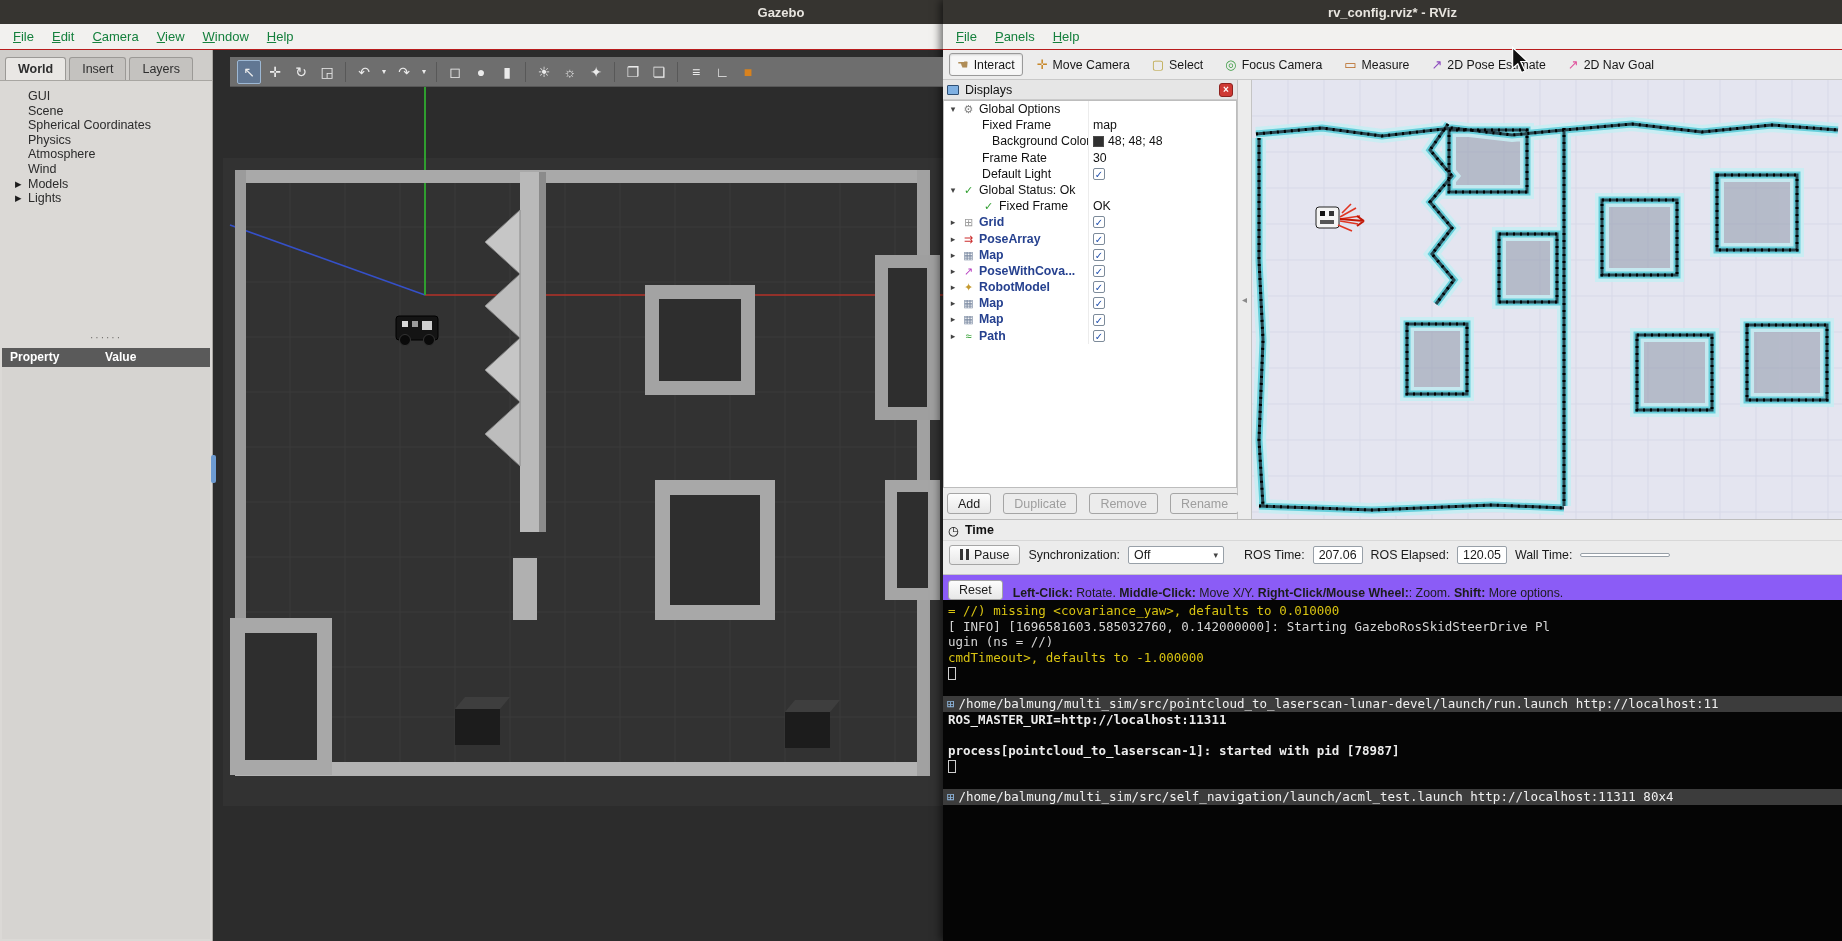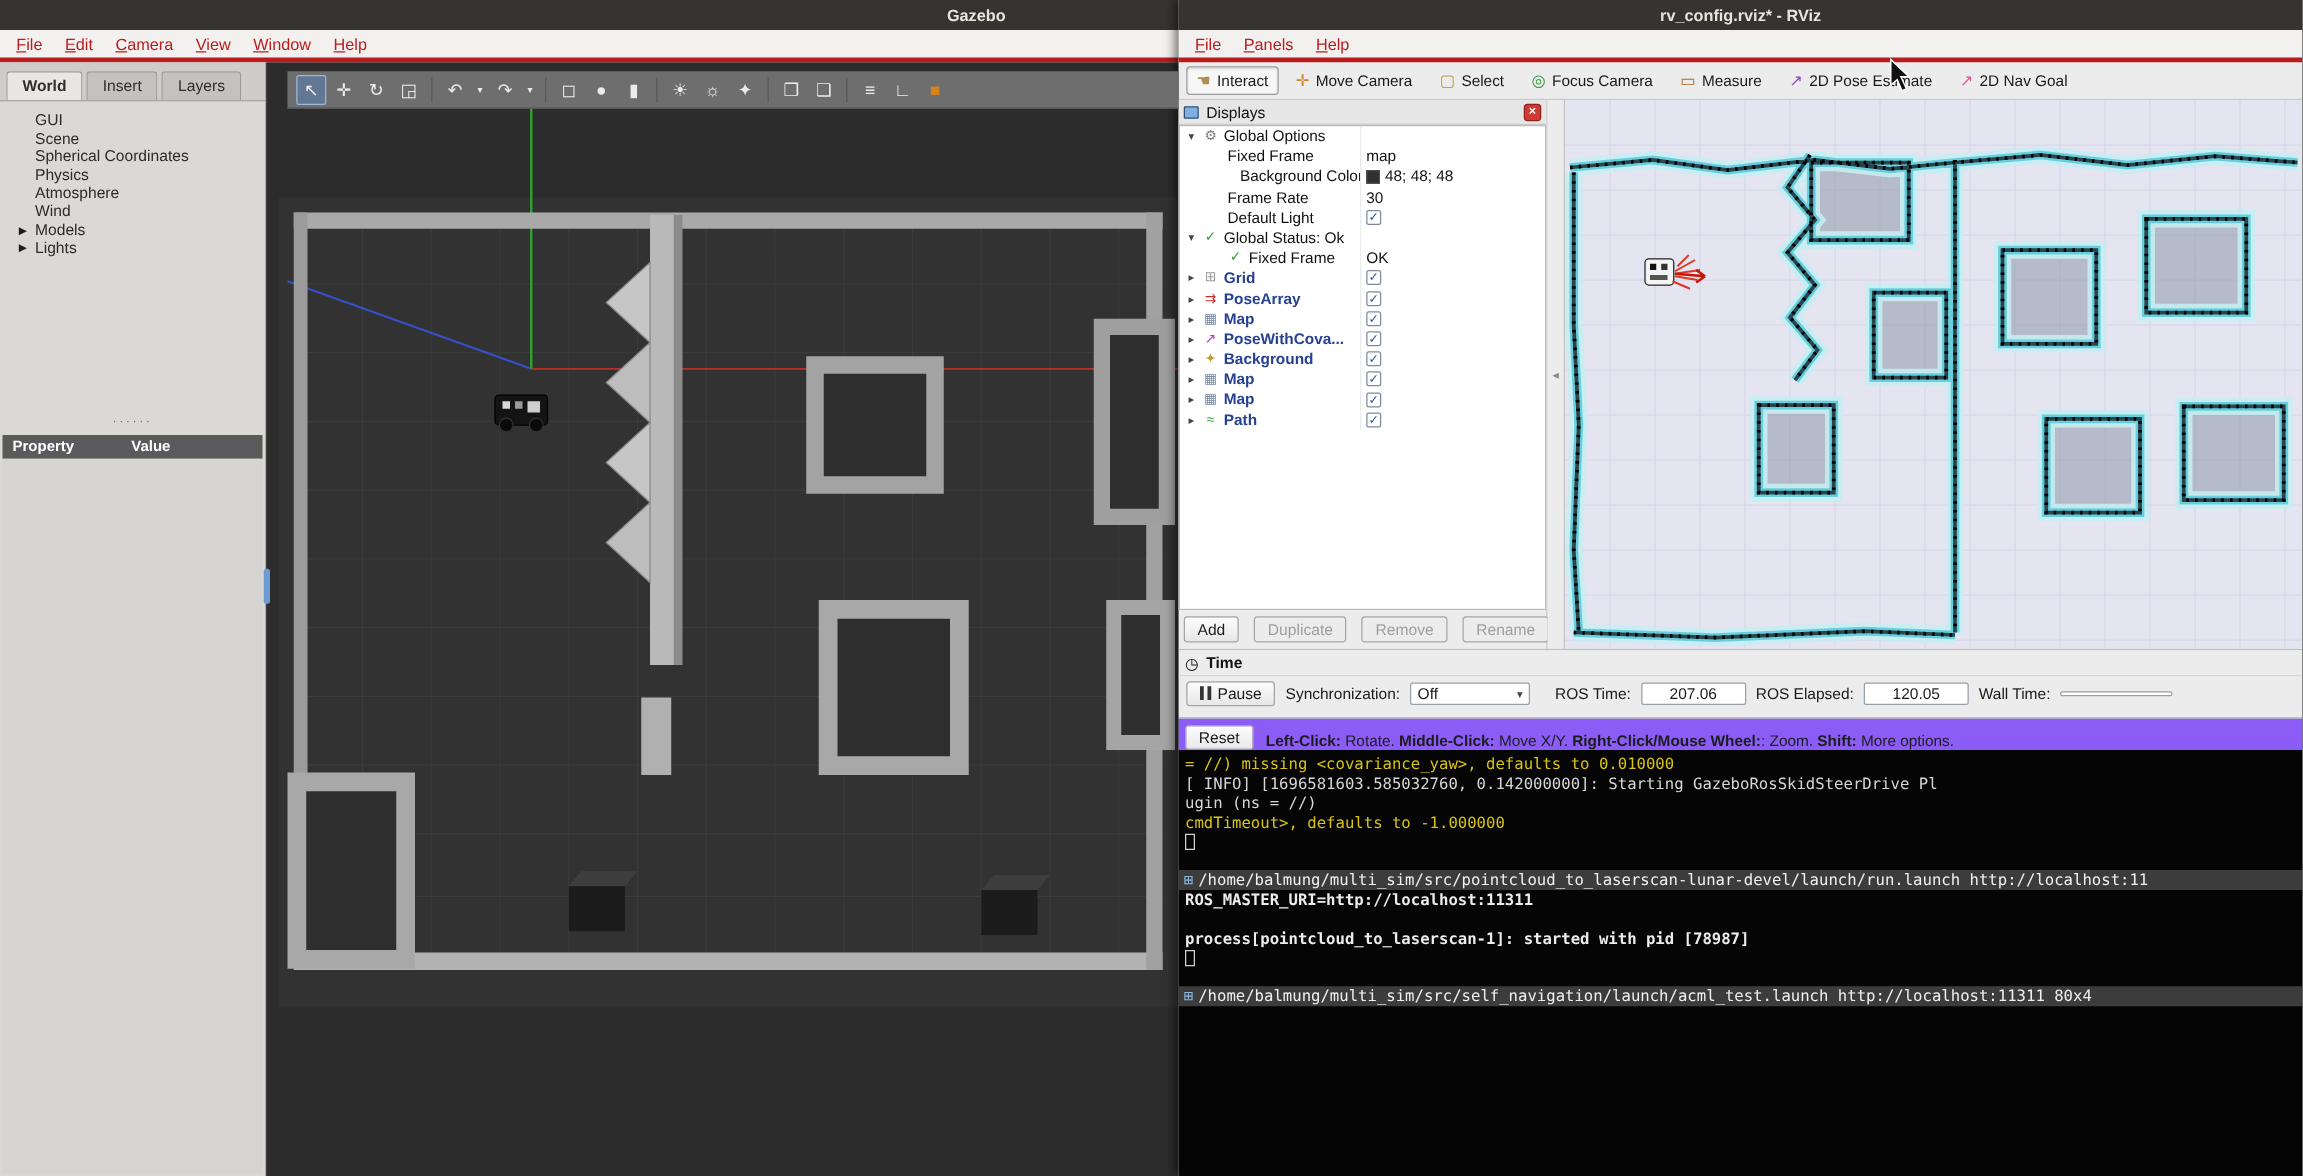--- a/index.html
+++ b/index.html
@@ -2,21 +2,21 @@
 <html><head>
 <meta charset="utf-8">
 <style>
   *{margin:0;padding:0;box-sizing:border-box}
   html,body{width:1842px;height:941px;overflow:hidden}
   body{font-family:"Liberation Sans",sans-serif;background:#222;font-size:13px}
   #screen{position:relative;width:1842px;height:941px;overflow:hidden;background:#2c2c2c}
 
   
   .titlebar{height:24px;background:#363430;color:#e8e5df;display:flex;align-items:center;justify-content:center;font-weight:bold;font-size:13px;position:relative}
-  .menubar{height:26px;background:#f2f1ef;border-bottom:4px solid #b91c1c;display:flex;align-items:center;padding:0 4px;color:#b91c1c}
+  .menubar{height:26px;background:#f2f1ef;border-bottom:1px solid #b91c1c;display:flex;align-items:center;padding:0 4px;color:#15803d}
   .menu-item{padding:3px 9px;cursor:default}
   .btn{background:linear-gradient(#fdfdfd,#e7e7e7);border:1px solid #a5a5a5;border-radius:3px;font-size:12.5px;color:#1c1c1c;padding:2px 10px;text-align:center}
   .btn.disabled{color:#9e9e9e;background:#ececec}
 
   
   #gazebo{position:absolute;left:0;top:0;width:943px;height:941px;background:#d9d7d4}
   #gz-body{position:absolute;top:50px;left:0;right:0;bottom:0;display:flex}
   #gz-left{width:213px;background:#dbd9d6;border-right:1px solid #a8a6a2;display:flex;flex-direction:column}
   #gz-tabs{display:flex;gap:3px;padding:7px 5px 0 5px;background:#cfcdca;border-bottom:1px solid #a8a6a2;height:31px}
   .gz-tab{padding:4px 12px 3px;font-size:12.5px;background:#c4c2bf;border:1px solid #9b9996;border-bottom:none;border-radius:3px 3px 0 0;color:#2e2e2e}
@@ -58,21 +58,21 @@
   .rv-check{width:12px;height:12px;background:#fff;border:1px solid #7d8globalThis;border:1px solid #7d8b9a;border-radius:2px;color:#1f4fae;font-size:10px;line-height:11px;text-align:center}
   .rv-swatch{width:11px;height:11px;border:1px solid #4a4a4a;display:inline-block}
   #rv-btnrow{display:flex;gap:12px;padding:5px 4px;height:31px}
   #rv-btnrow .btn{flex:1}
   #rv-splitter{width:14px;background:#ececec;display:flex;align-items:center;justify-content:center;color:#8a8a8a;font-size:10px;border-right:1px solid #c4c4c4}
   #rv-render{flex:1;position:relative;background:#e4e5f0;overflow:hidden}
 
   #rv-timepanel{height:55px;background:#ececec;border-top:1px solid #bdbdbd}
   #rv-time-header{height:21px;display:flex;align-items:center;gap:6px;padding:0 5px;font-size:12.5px;font-weight:bold;color:#111;border-bottom:1px solid #d8d8d8}
   #rv-time-row{display:flex;align-items:center;gap:8px;padding:4px 6px;font-size:12.4px;color:#1a1a1a}
-  .field{background:#fff;border:1px solid #98a0a8;border-radius:2px;padding:1px 22px;font-size:12.4px;min-width:46px}
+  .field{background:#fff;border:1px solid #98a0a8;border-radius:2px;padding:1px 5px;font-size:12.4px;min-width:46px}
   #rv-combo{background:#fff;border:1px solid #98a0a8;border-radius:2px;width:96px;display:flex;justify-content:space-between;align-items:center;padding:1px 5px}
   .pause-icon{width:9px;height:11px;border-left:3px solid #333;border-right:3px solid #333;display:inline-block;margin-right:5px;vertical-align:-1px}
   #rv-statusrow{height:26px;background:#8b5cf6;border-top:1px solid #c6c6c6;display:flex;align-items:flex-end;gap:10px;padding:0 5px;font-size:12.3px;color:#1c1c1c;white-space:nowrap;overflow:hidden}
 
   
   #terminal{height:343px;background:#050505;font-family:"DejaVu Sans Mono",monospace;font-size:12.5px;overflow:hidden;padding-top:3px}
   .t-line{height:15.5px;line-height:15.5px;white-space:pre;overflow:hidden;padding-left:5px}
   .t-info{color:#d6d6d6}
   .t-warn{color:#d9c412}
   .t-bold{color:#ececec;font-weight:bold}
@@ -347,21 +347,21 @@
                 <span class="rv-label disp">PoseWithCova...</span>
               </div>
               <div class="rv-cell-val">
                 <span class="rv-check">✓</span>
               </div>
             </div>
             <div class="rv-row">
               <div class="rv-cell-name" style="padding-left: 4px;">
                 <span class="rv-arrow">▸</span>
                 <span class="rv-icon" style="color: rgb(197, 154, 48);">✦</span>
-                <span class="rv-label disp">Background</span>
+                <span class="rv-label disp">RobotModel</span>
               </div>
               <div class="rv-cell-val">
                 <span class="rv-check">✓</span>
               </div>
             </div>
             <div class="rv-row">
               <div class="rv-cell-name" style="padding-left: 4px;">
                 <span class="rv-arrow">▸</span>
                 <span class="rv-icon" style="color: rgb(123, 138, 162);">▦</span>
                 <span class="rv-label disp">Map</span>

